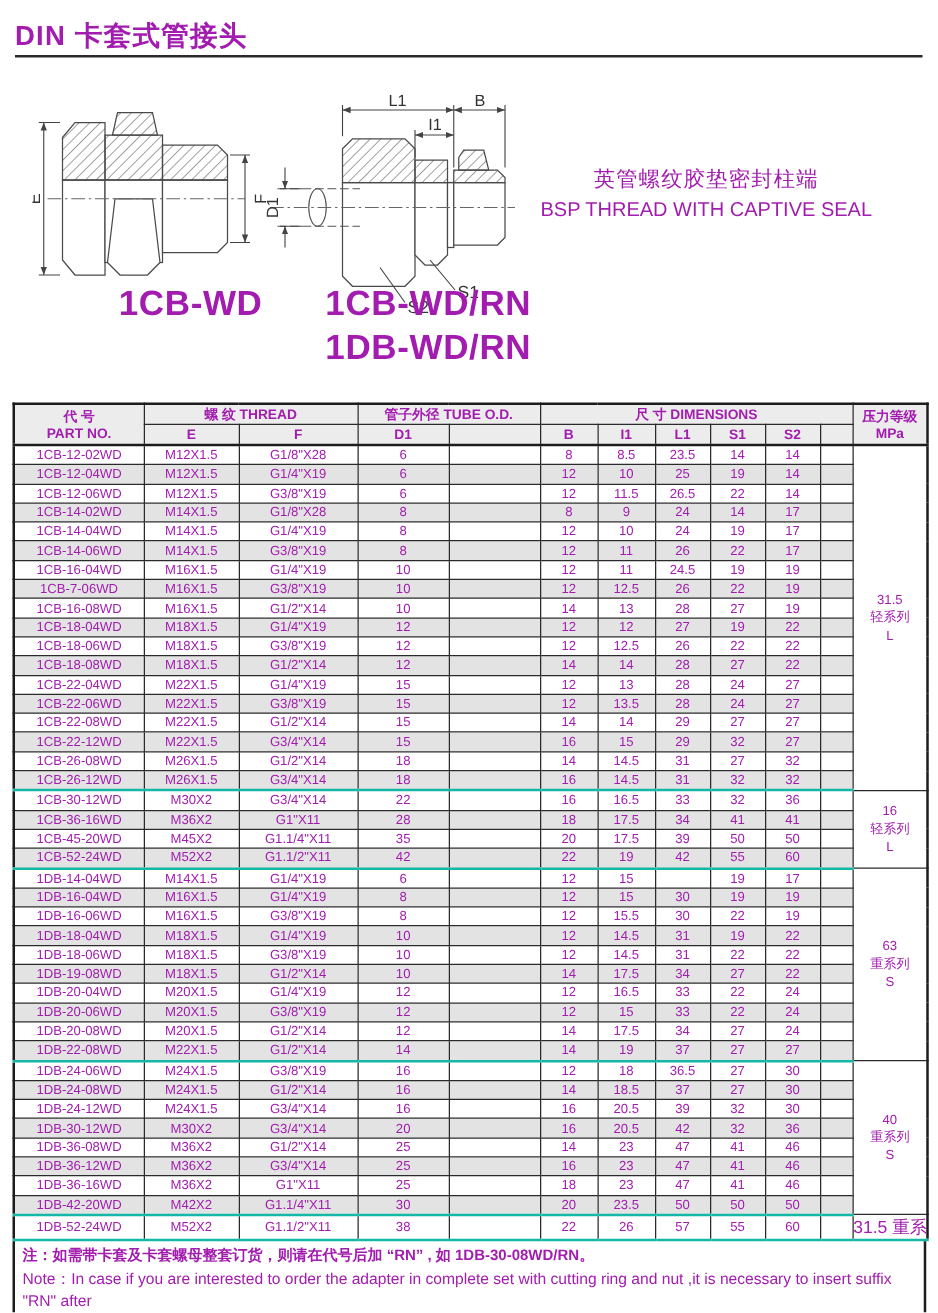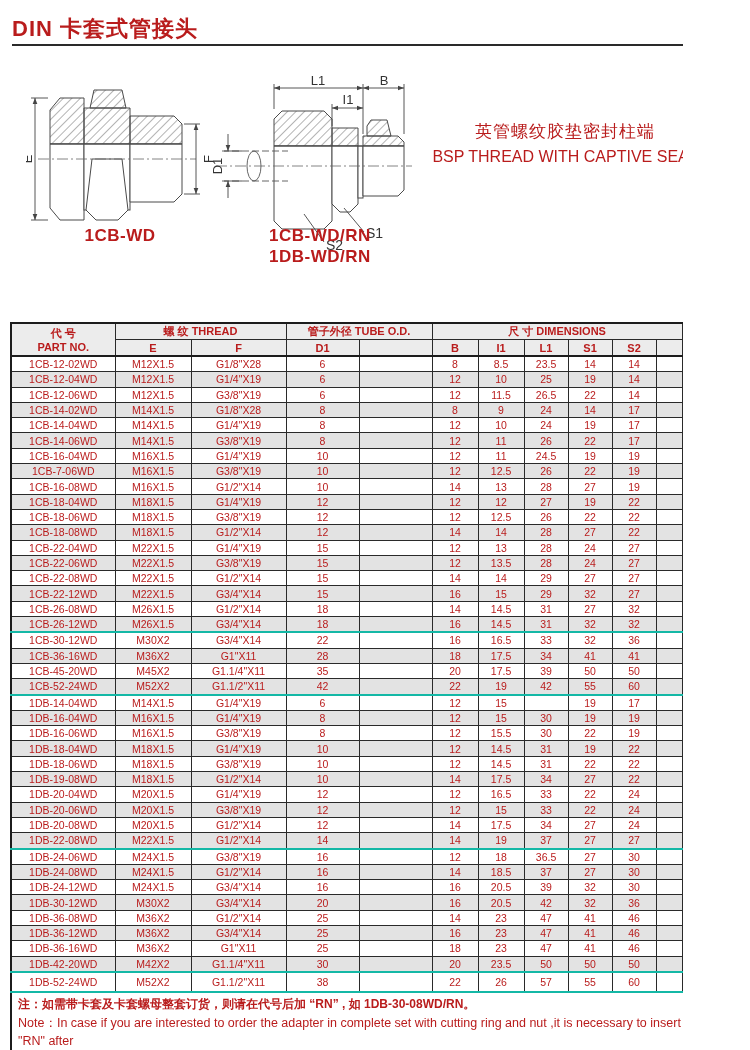--- a/index.html
+++ b/index.html
@@ -1,25 +1,25 @@
 <!DOCTYPE html>
 <html><head>
 <meta charset="utf-8">
 <style>
   html,body{margin:0;padding:0;background:#fff;}
-  .page{position:relative;width:683px;height:1050px;background:#ffffff;
-        font-family:"Liberation Sans","DejaVu Sans",sans-serif;color:#b91c1c;overflow:hidden;}
+  .page{position:relative;width:750px;height:1050px;background:#ffffff;
+        font-family:"Liberation Sans","DejaVu Sans",sans-serif;color:#a21caf;overflow:hidden;}
   .page-title{position:absolute;left:12px;top:14px;font-size:22px;font-weight:bold;letter-spacing:1px;}
   .title-rule{position:absolute;left:12px;top:44px;width:726px;border-top:2px solid #2a2a2a;}
 
-  .caption-block{position:absolute;left:395px;top:120px;width:340px;text-align:center;line-height:1.45;}
+  .caption-block{position:absolute;left:395px;top:132px;width:340px;text-align:center;line-height:1.45;}
   .caption-cn{font-size:17px;letter-spacing:1px;}
   .caption-en{font-size:16px;}
 
-  .models{position:absolute;text-align:center;font-weight:bold;font-size:17px;line-height:1.25;letter-spacing:.5px;}
+  .models{position:absolute;text-align:right;font-weight:bold;font-size:28px;line-height:1.25;letter-spacing:.5px;}
   .models-left{left:30px;top:225px;width:180px;}
   .models-right{left:215px;top:225px;width:210px;}
 
   .drawing{position:absolute;}
   .drawing-left{left:26px;top:84px;}
   .drawing-right{left:212px;top:76px;}
   svg text{font-family:"Liberation Sans","DejaVu Sans",sans-serif;fill:#333;}
 
   .table-wrap{position:absolute;left:10px;top:322px;width:731px;}
   table.parts{border-collapse:collapse;table-layout:fixed;width:731px;border:2px solid #1c1c1c;}

